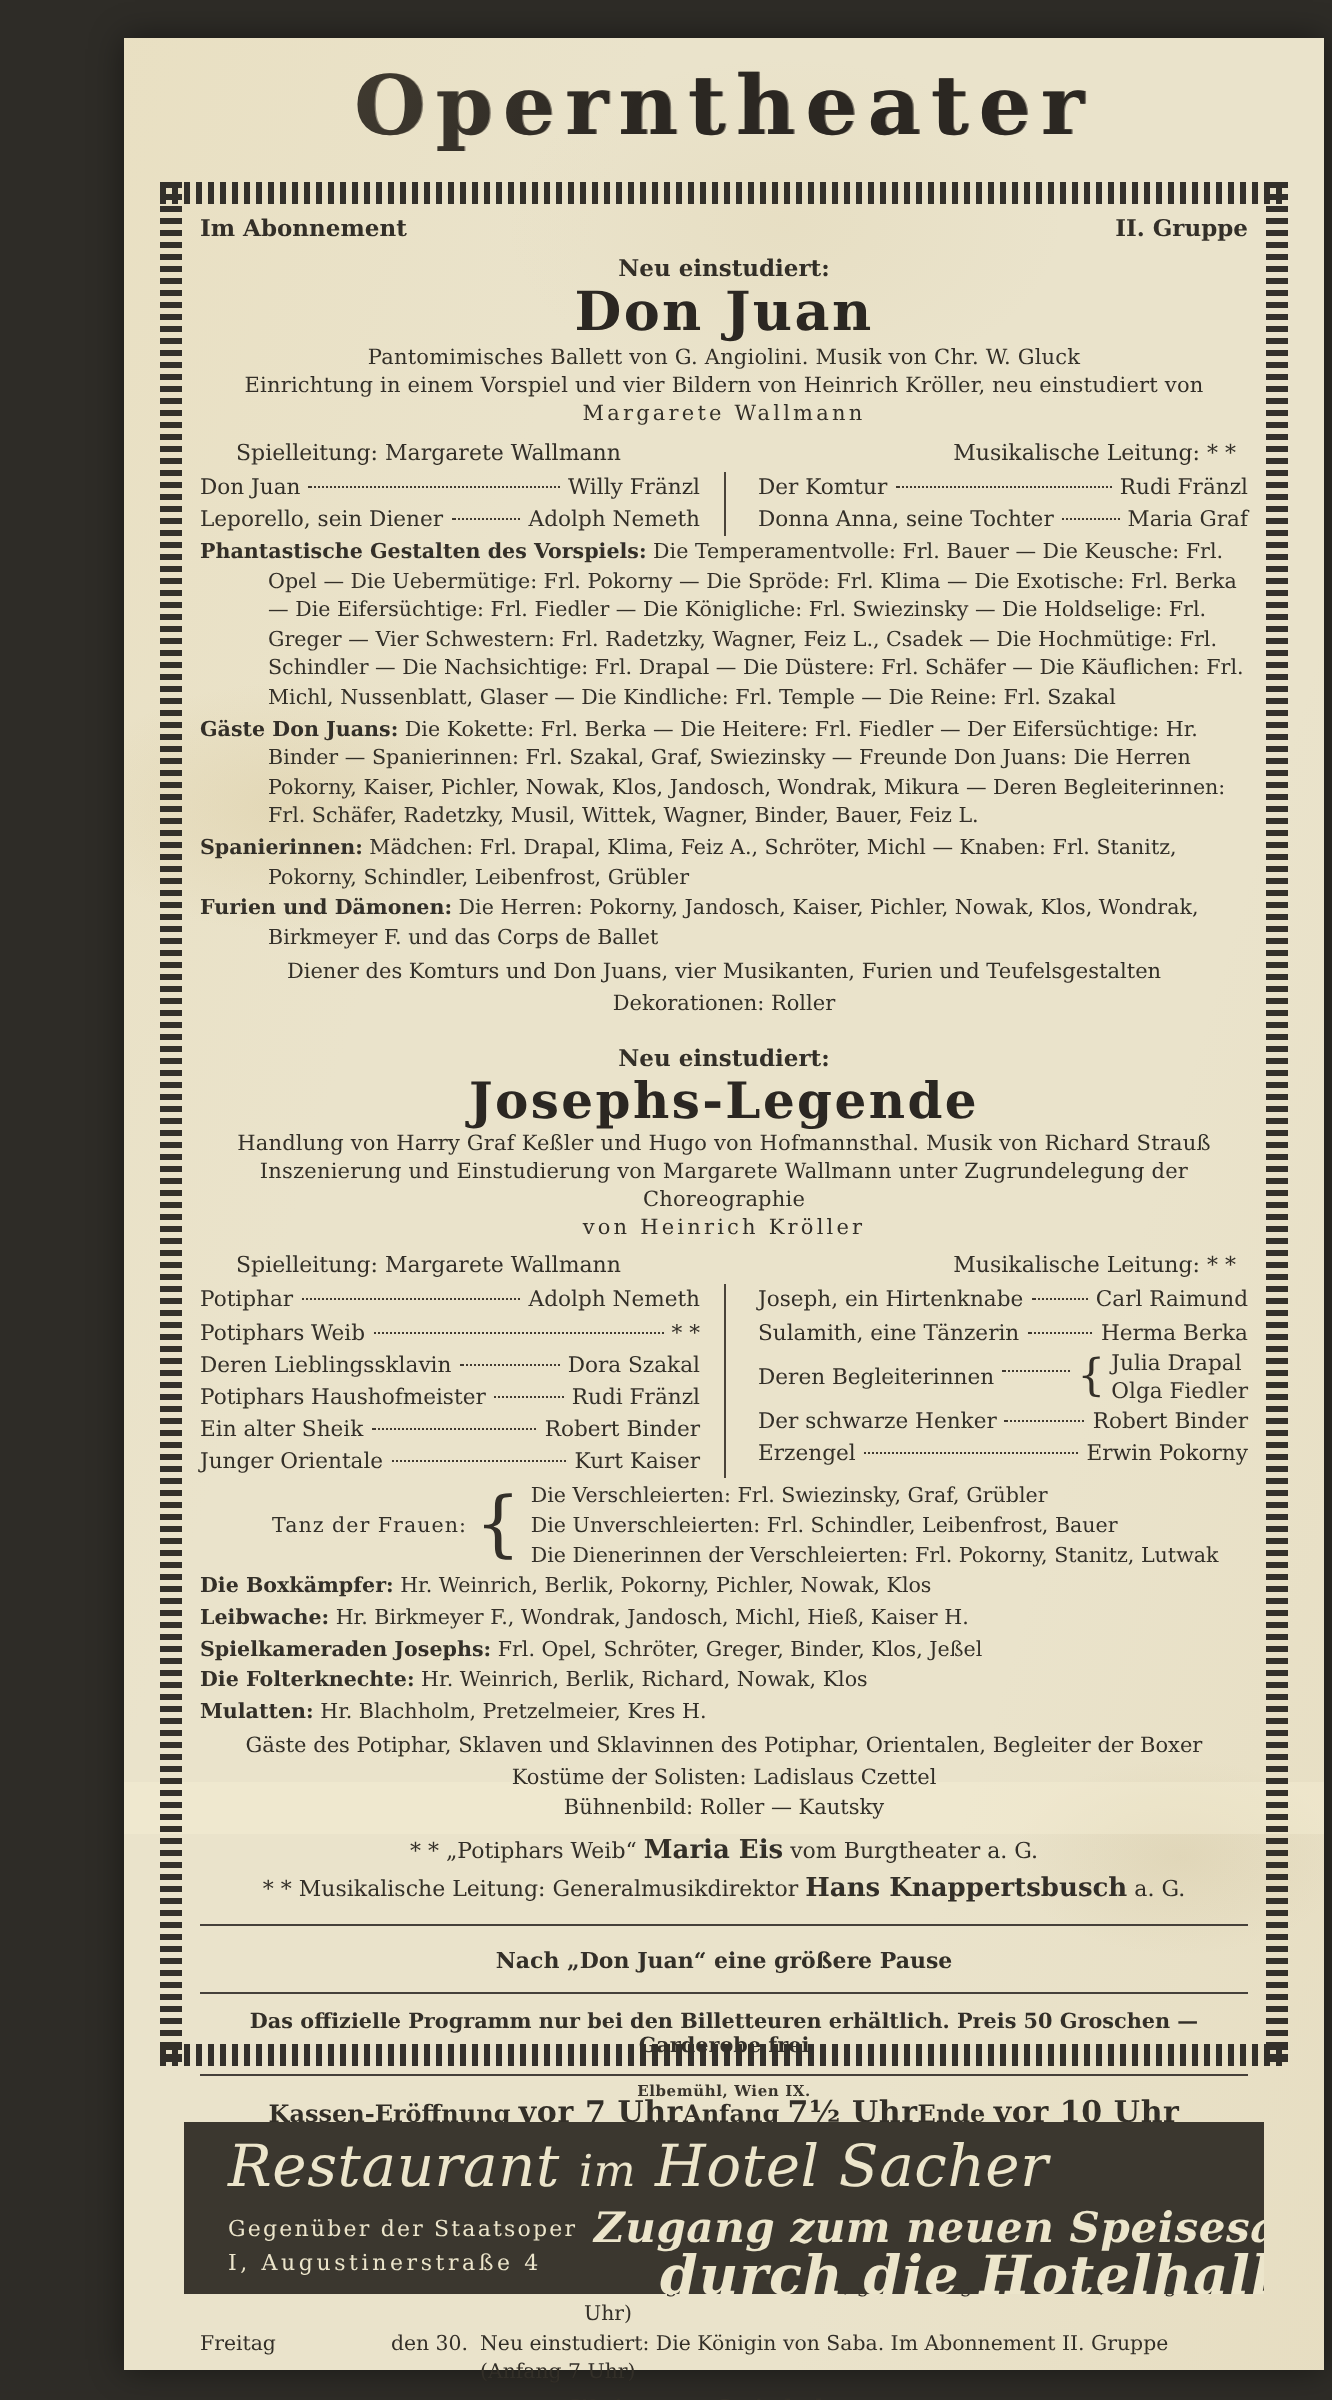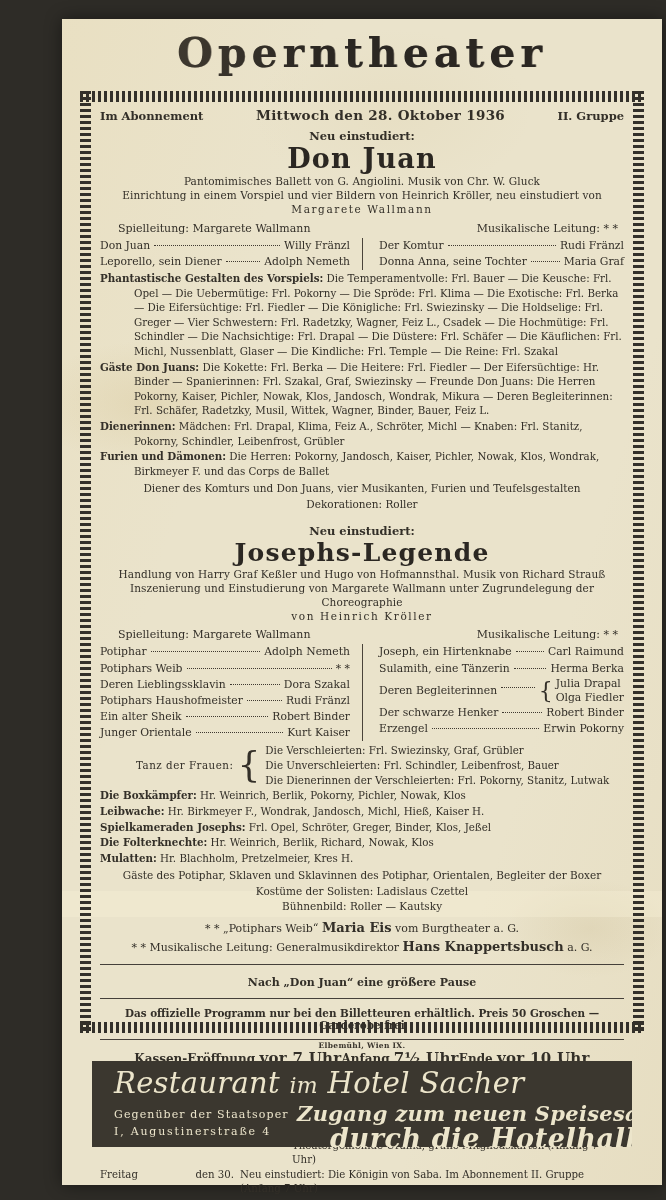--- a/index.html
+++ b/index.html
@@ -146,21 +146,20 @@
     <div class="corner tl"></div>
     <div class="corner tr"></div>
     <div class="corner bl"></div>
     <div class="corner br"></div>
   </div>
 
   <div class="content">
 
     <div class="row">
       <div class="r-left">Im Abonnement</div>
-      <div class="r-mid">Mittwoch den 28. Oktober 1936</div>
       <div class="r-right">II. Gruppe</div>
     </div>
 
     <div>
       <div class="neu">Neu einstudiert:</div>
       <div class="work-title dj">Don Juan</div>
       <div class="credit">
         <div>Pantomimisches Ballett von G. Angiolini. Musik von Chr. W. Gluck</div>
         <div>Einrichtung in einem Vorspiel und vier Bildern von Heinrich Kröller, neu einstudiert von</div>
         <div class="sp">Margarete Wallmann</div>
@@ -194,21 +193,21 @@
             <div class="cline">
               <span class="role">Donna Anna, seine Tochter</span>
               <span class="dots"></span>
               <span class="who">Maria Graf</span>
             </div>
           </div>
       </div>
       <div id="dj-groups">
           <div class="grp"><b>Phantastische Gestalten des Vorspiels:</b><span> Die Temperamentvolle: Frl. Bauer — Die Keusche: Frl. Opel — Die Uebermütige: Frl. Pokorny — Die Spröde: Frl. Klima — Die Exotische: Frl. Berka — Die Eifersüchtige: Frl. Fiedler — Die Königliche: Frl. Swiezinsky — Die Holdselige: Frl. Greger — Vier Schwestern: Frl. Radetzky, Wagner, Feiz L., Csadek — Die Hochmütige: Frl. Schindler — Die Nachsichtige: Frl. Drapal — Die Düstere: Frl. Schäfer — Die Käuflichen: Frl. Michl, Nussenblatt, Glaser — Die Kindliche: Frl. Temple — Die Reine: Frl. Szakal</span></div>
           <div class="grp"><b>Gäste Don Juans:</b><span> Die Kokette: Frl. Berka — Die Heitere: Frl. Fiedler — Der Eifersüchtige: Hr. Binder — Spanierinnen: Frl. Szakal, Graf, Swiezinsky — Freunde Don Juans: Die Herren Pokorny, Kaiser, Pichler, Nowak, Klos, Jandosch, Wondrak, Mikura — Deren Begleiterinnen: Frl. Schäfer, Radetzky, Musil, Wittek, Wagner, Binder, Bauer, Feiz L.</span></div>
-          <div class="grp"><b>Dienerinnen:</b><span> Mädchen: Frl. Drapal, Klima, Feiz A., Schröter, Michl — Knaben: Frl. Stanitz, Pokorny, Schindler, Leibenfrost, Grübler</span></div>
+          <div class="grp"><b>Spanierinnen:</b><span> Mädchen: Frl. Drapal, Klima, Feiz A., Schröter, Michl — Knaben: Frl. Stanitz, Pokorny, Schindler, Leibenfrost, Grübler</span></div>
           <div class="grp"><b>Furien und Dämonen:</b><span> Die Herren: Pokorny, Jandosch, Kaiser, Pichler, Nowak, Klos, Wondrak, Birkmeyer F. und das Corps de Ballet</span></div>
         </div>
       <div class="ctr" style="margin-top:3px">Diener des Komturs und Don Juans, vier Musikanten, Furien und Teufelsgestalten</div>
       <div class="ctr">Dekorationen: Roller</div>
     </div>
 
     <div style="margin-top:12px">
       <div class="neu">Neu einstudiert:</div>
       <div class="work-title jl">Josephs-Legende</div>
       <div class="credit">

